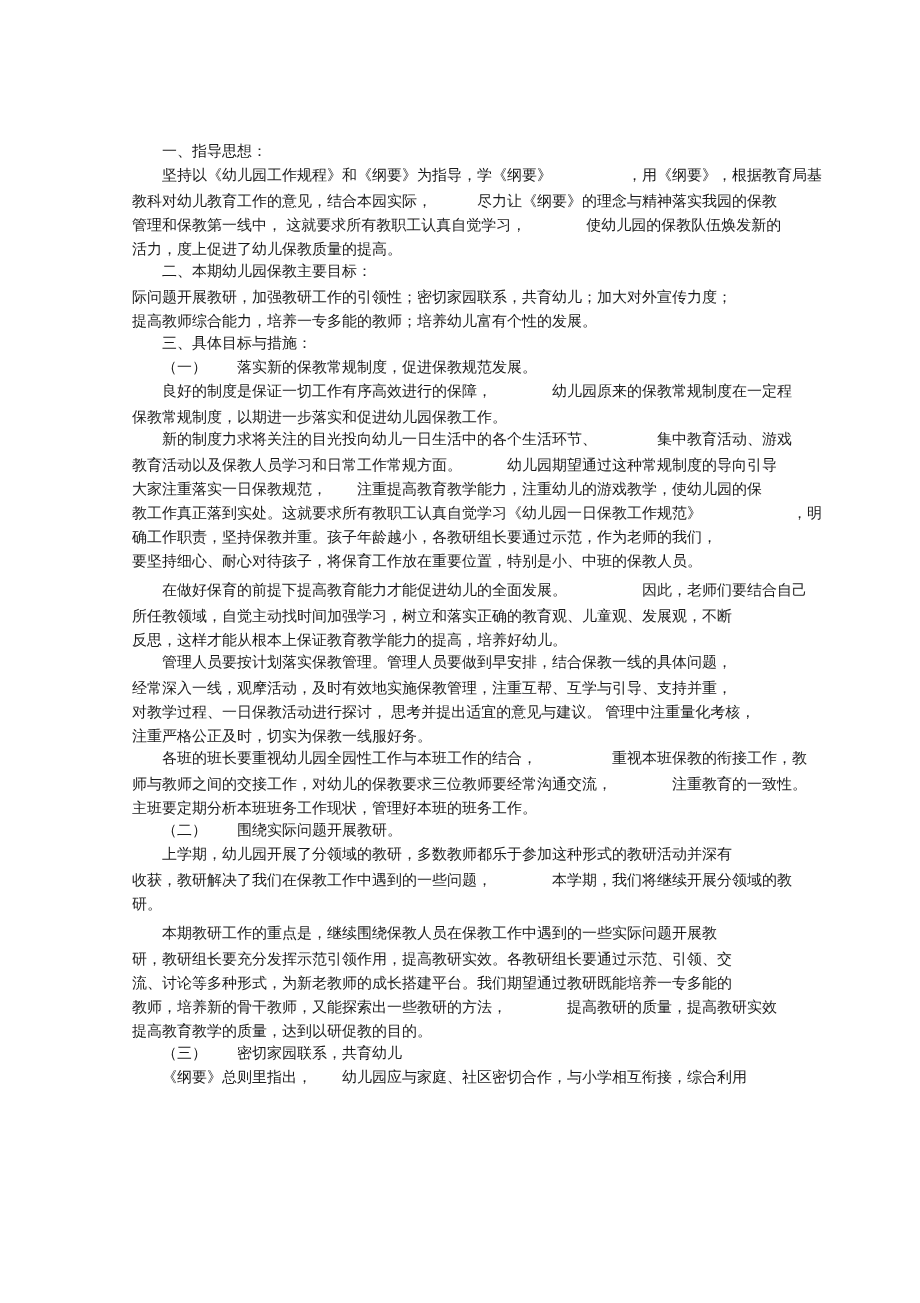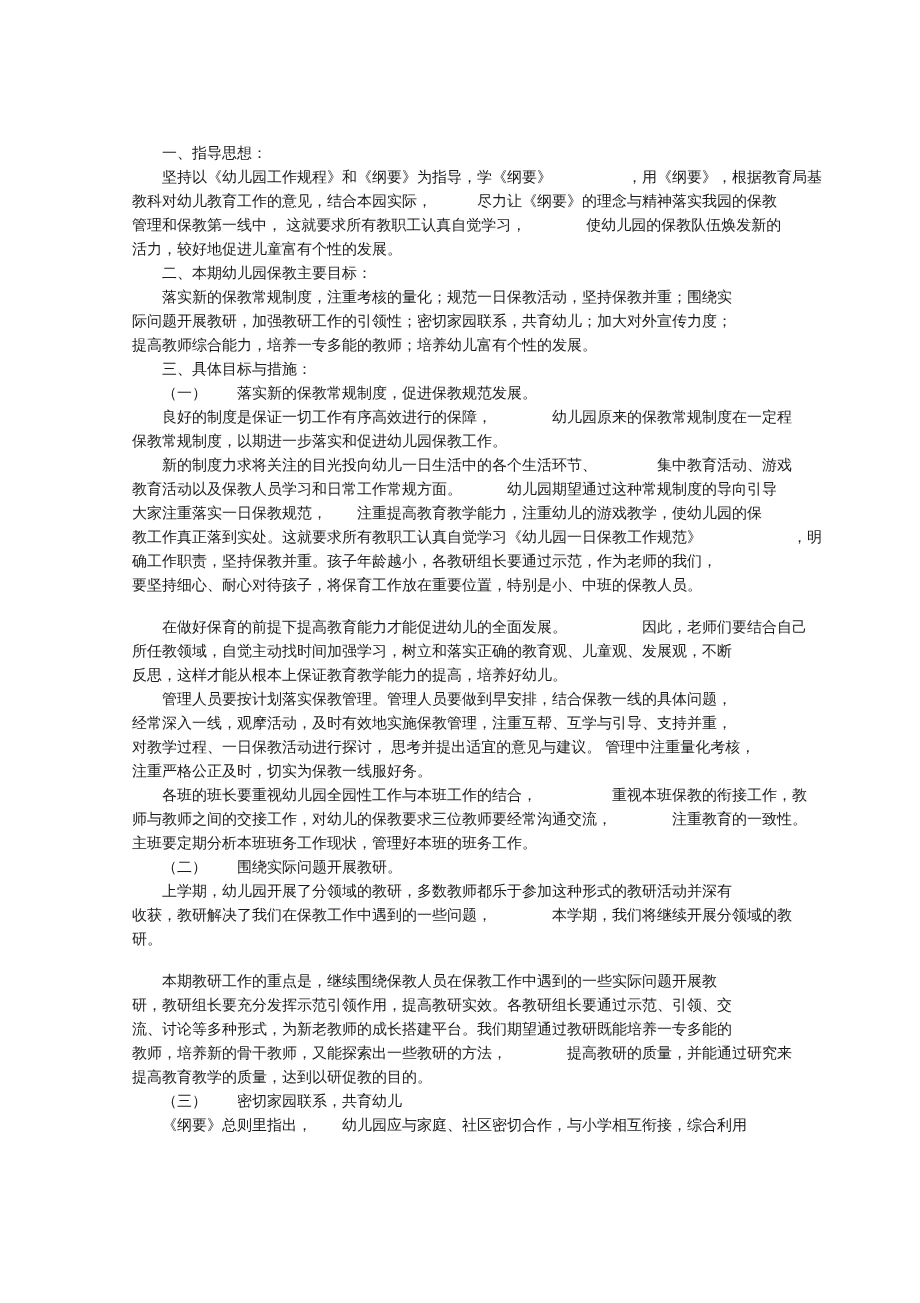--- a/index.html
+++ b/index.html
@@ -23,37 +23,37 @@
   .doc-body .line {
     font-family: "Liberation Sans", "DejaVu Sans", sans-serif;
     font-size: 15px;
     line-height: 24px;
     color: #1b1b1b;
     white-space: pre;
     letter-spacing: 0;
   }
   .doc-body .line.indent {
     padding-left: 30px;
+    font-family: Liberation Mono, monospace;
   }
   .doc-body .line.space-before {
-    margin-top: 18px;
+    margin-top: 7px;
   }
 </style>
 </head>
 <body>
 
 <div class="page">
   <div class="doc-body">
       <div class="line indent">一、指导思想：</div>
       <div class="line indent">坚持以《幼儿园工作规程》和《纲要》为指导，学《纲要》　　　　　，用《纲要》，根据教育局基</div>
       <div class="line">教科对幼儿教育工作的意见，结合本园实际，　　　尽力让《纲要》的理念与精神落实我园的保教</div>
       <div class="line">管理和保教第一线中， 这就要求所有教职工认真自觉学习，　　　　使幼儿园的保教队伍焕发新的</div>
-      <div class="line">活力，较好地促进儿童富有个性的发展。</div>
+      <div class="line">活力，度上促进了幼儿保教质量的提高。</div>
       <div class="line indent">二、本期幼儿园保教主要目标：</div>
-      <div class="line indent">落实新的保教常规制度，注重考核的量化；规范一日保教活动，坚持保教并重；围绕实</div>
       <div class="line">际问题开展教研，加强教研工作的引领性；密切家园联系，共育幼儿；加大对外宣传力度；</div>
       <div class="line">提高教师综合能力，培养一专多能的教师；培养幼儿富有个性的发展。</div>
       <div class="line indent">三、具体目标与措施：</div>
       <div class="line indent">（一）　　落实新的保教常规制度，促进保教规范发展。</div>
       <div class="line indent">良好的制度是保证一切工作有序高效进行的保障，　　　　幼儿园原来的保教常规制度在一定程</div>
       <div class="line">保教常规制度，以期进一步落实和促进幼儿园保教工作。</div>
       <div class="line indent">新的制度力求将关注的目光投向幼儿一日生活中的各个生活环节、　　　　集中教育活动、游戏</div>
       <div class="line">教育活动以及保教人员学习和日常工作常规方面。　　　幼儿园期望通过这种常规制度的导向引导</div>
       <div class="line">大家注重落实一日保教规范，　　注重提高教育教学能力，注重幼儿的游戏教学，使幼儿园的保</div>
       <div class="line">教工作真正落到实处。这就要求所有教职工认真自觉学习《幼儿园一日保教工作规范》　　　　　　，明</div>
@@ -69,18 +69,18 @@
       <div class="line indent">各班的班长要重视幼儿园全园性工作与本班工作的结合，　　　　　重视本班保教的衔接工作，教</div>
       <div class="line">师与教师之间的交接工作，对幼儿的保教要求三位教师要经常沟通交流，　　　　注重教育的一致性。</div>
       <div class="line">主班要定期分析本班班务工作现状，管理好本班的班务工作。</div>
       <div class="line indent">（二）　　围绕实际问题开展教研。</div>
       <div class="line indent">上学期，幼儿园开展了分领域的教研，多数教师都乐于参加这种形式的教研活动并深有</div>
       <div class="line">收获，教研解决了我们在保教工作中遇到的一些问题，　　　　本学期，我们将继续开展分领域的教</div>
       <div class="line">研。</div>
       <div class="line indent space-before">本期教研工作的重点是，继续围绕保教人员在保教工作中遇到的一些实际问题开展教</div>
       <div class="line">研，教研组长要充分发挥示范引领作用，提高教研实效。各教研组长要通过示范、引领、交</div>
       <div class="line">流、讨论等多种形式，为新老教师的成长搭建平台。我们期望通过教研既能培养一专多能的</div>
-      <div class="line">教师，培养新的骨干教师，又能探索出一些教研的方法，　　　　提高教研的质量，并能通过研究来</div>
+      <div class="line">教师，培养新的骨干教师，又能探索出一些教研的方法，　　　　提高教研的质量，提高教研实效</div>
       <div class="line">提高教育教学的质量，达到以研促教的目的。</div>
       <div class="line indent">（三）　　密切家园联系，共育幼儿</div>
       <div class="line indent">《纲要》总则里指出，　　幼儿园应与家庭、社区密切合作，与小学相互衔接，综合利用</div>
     </div>
 </div>
 
 </body></html>

